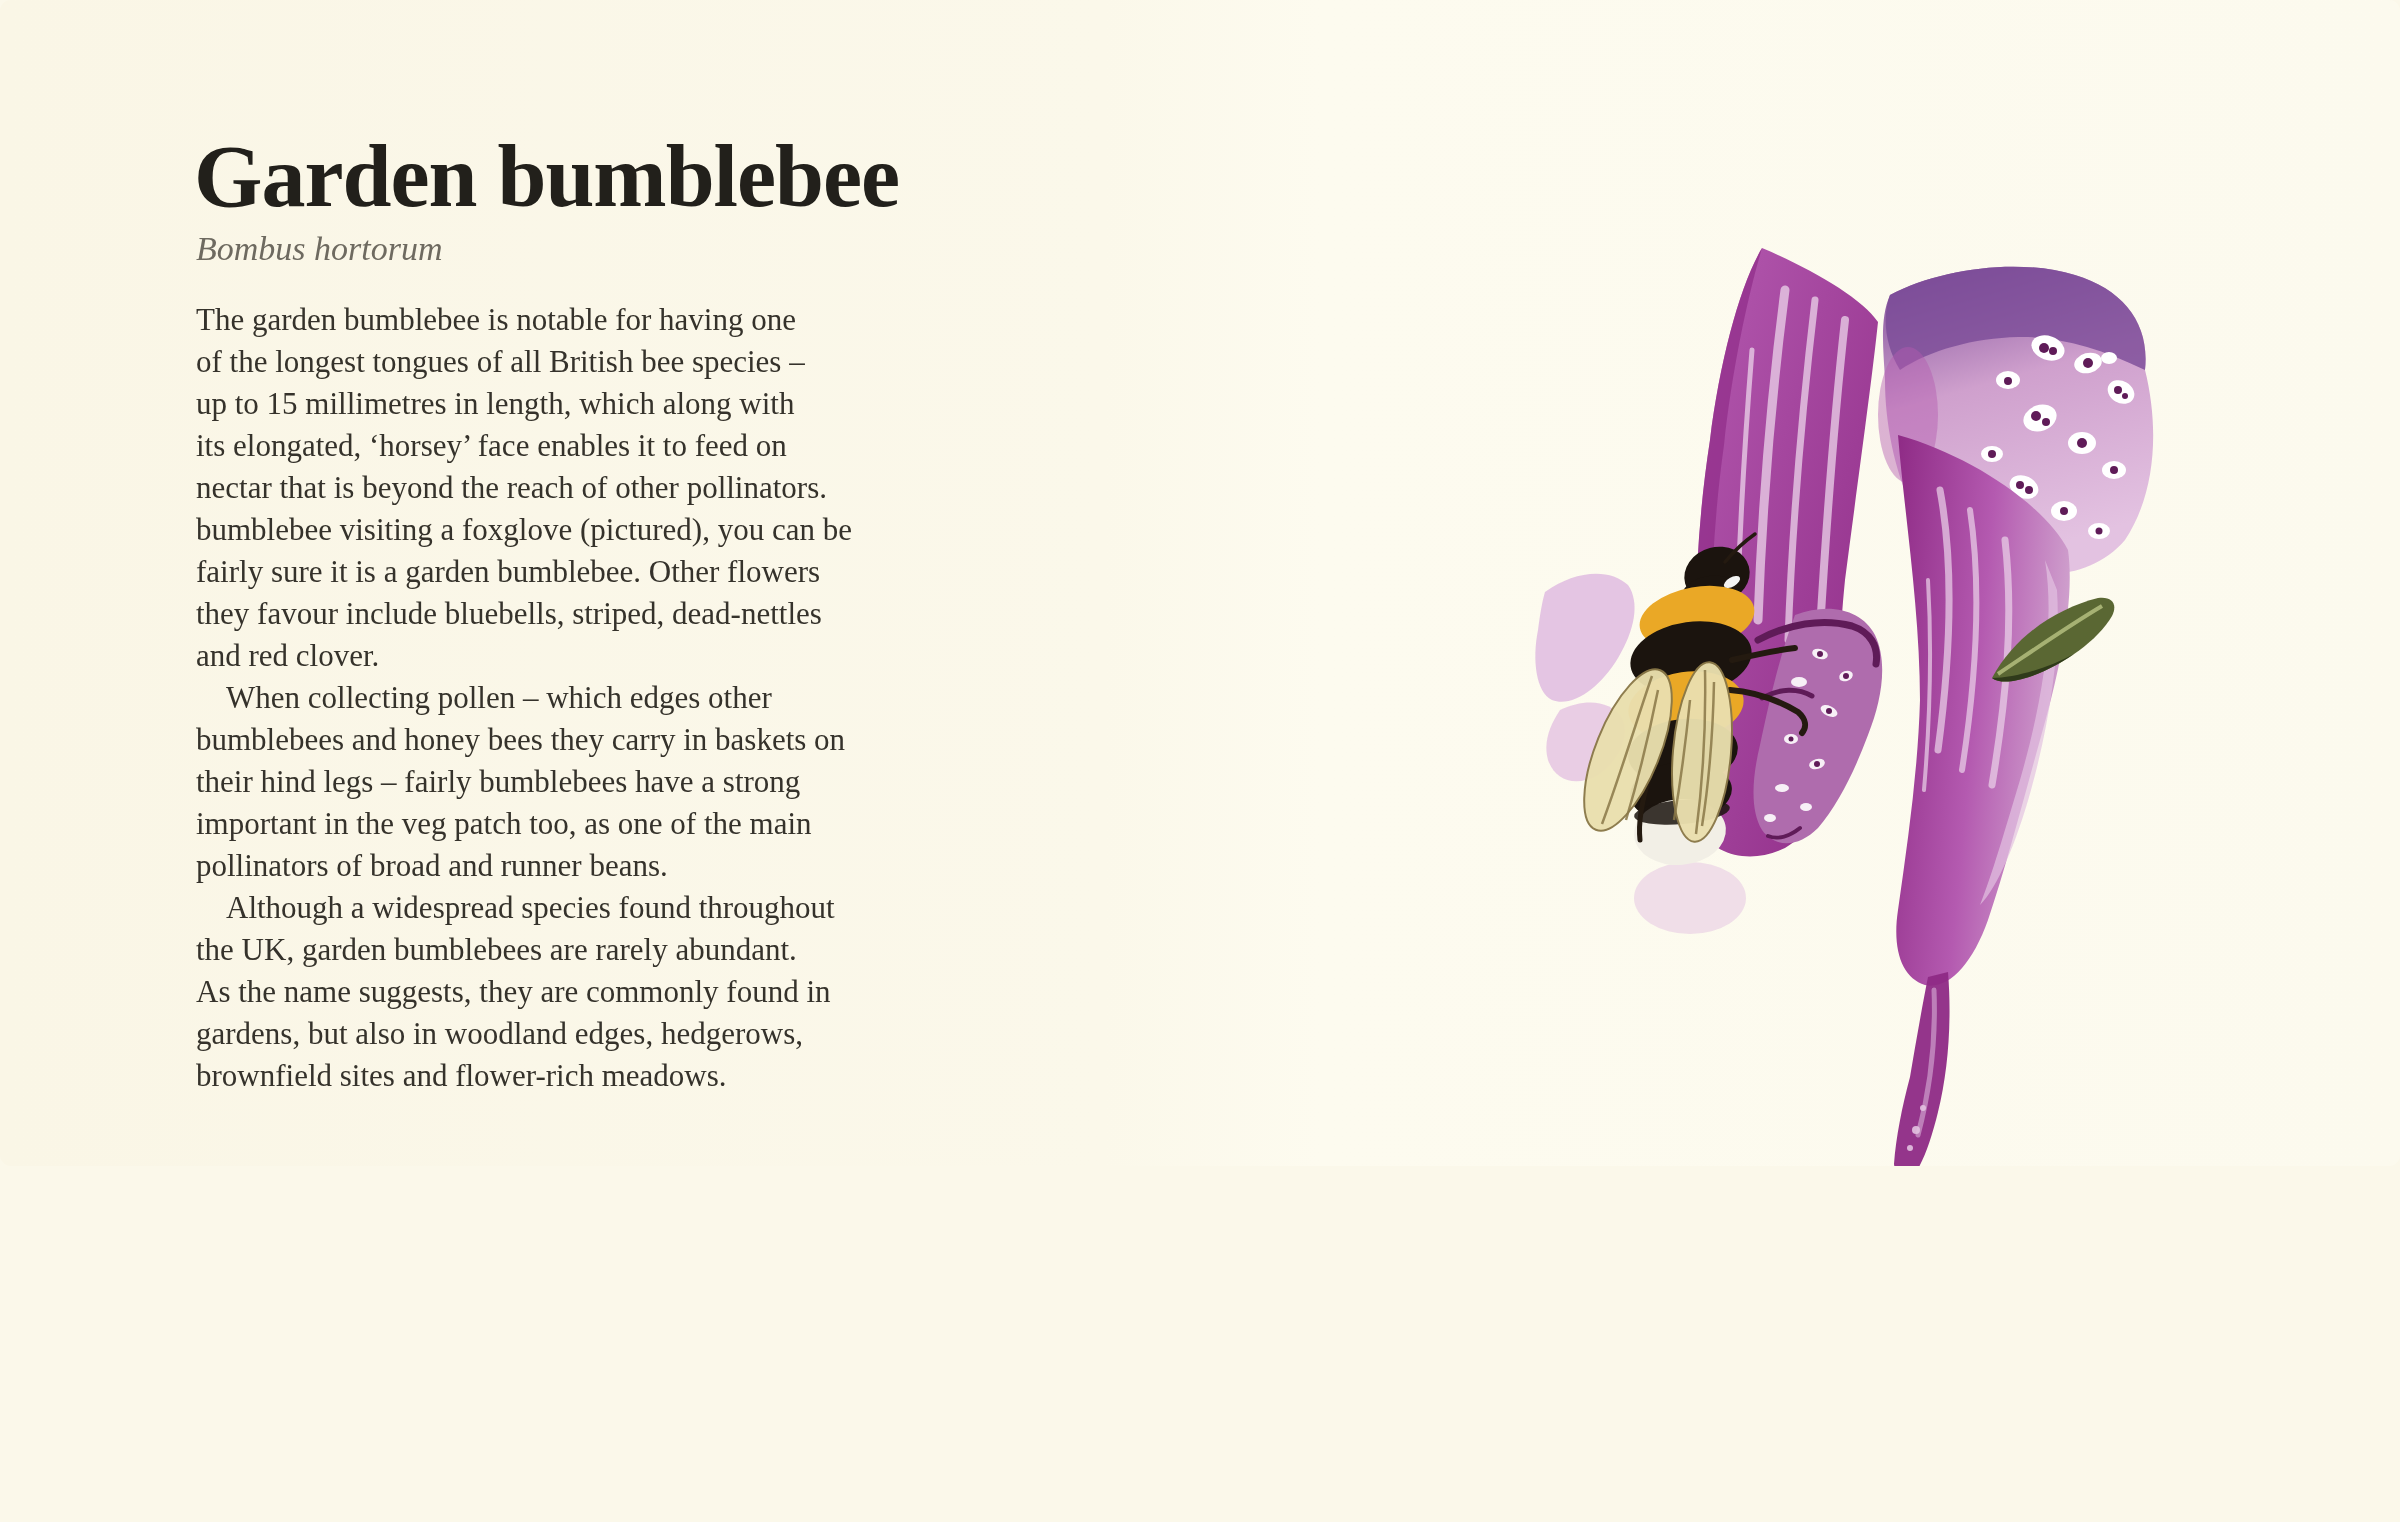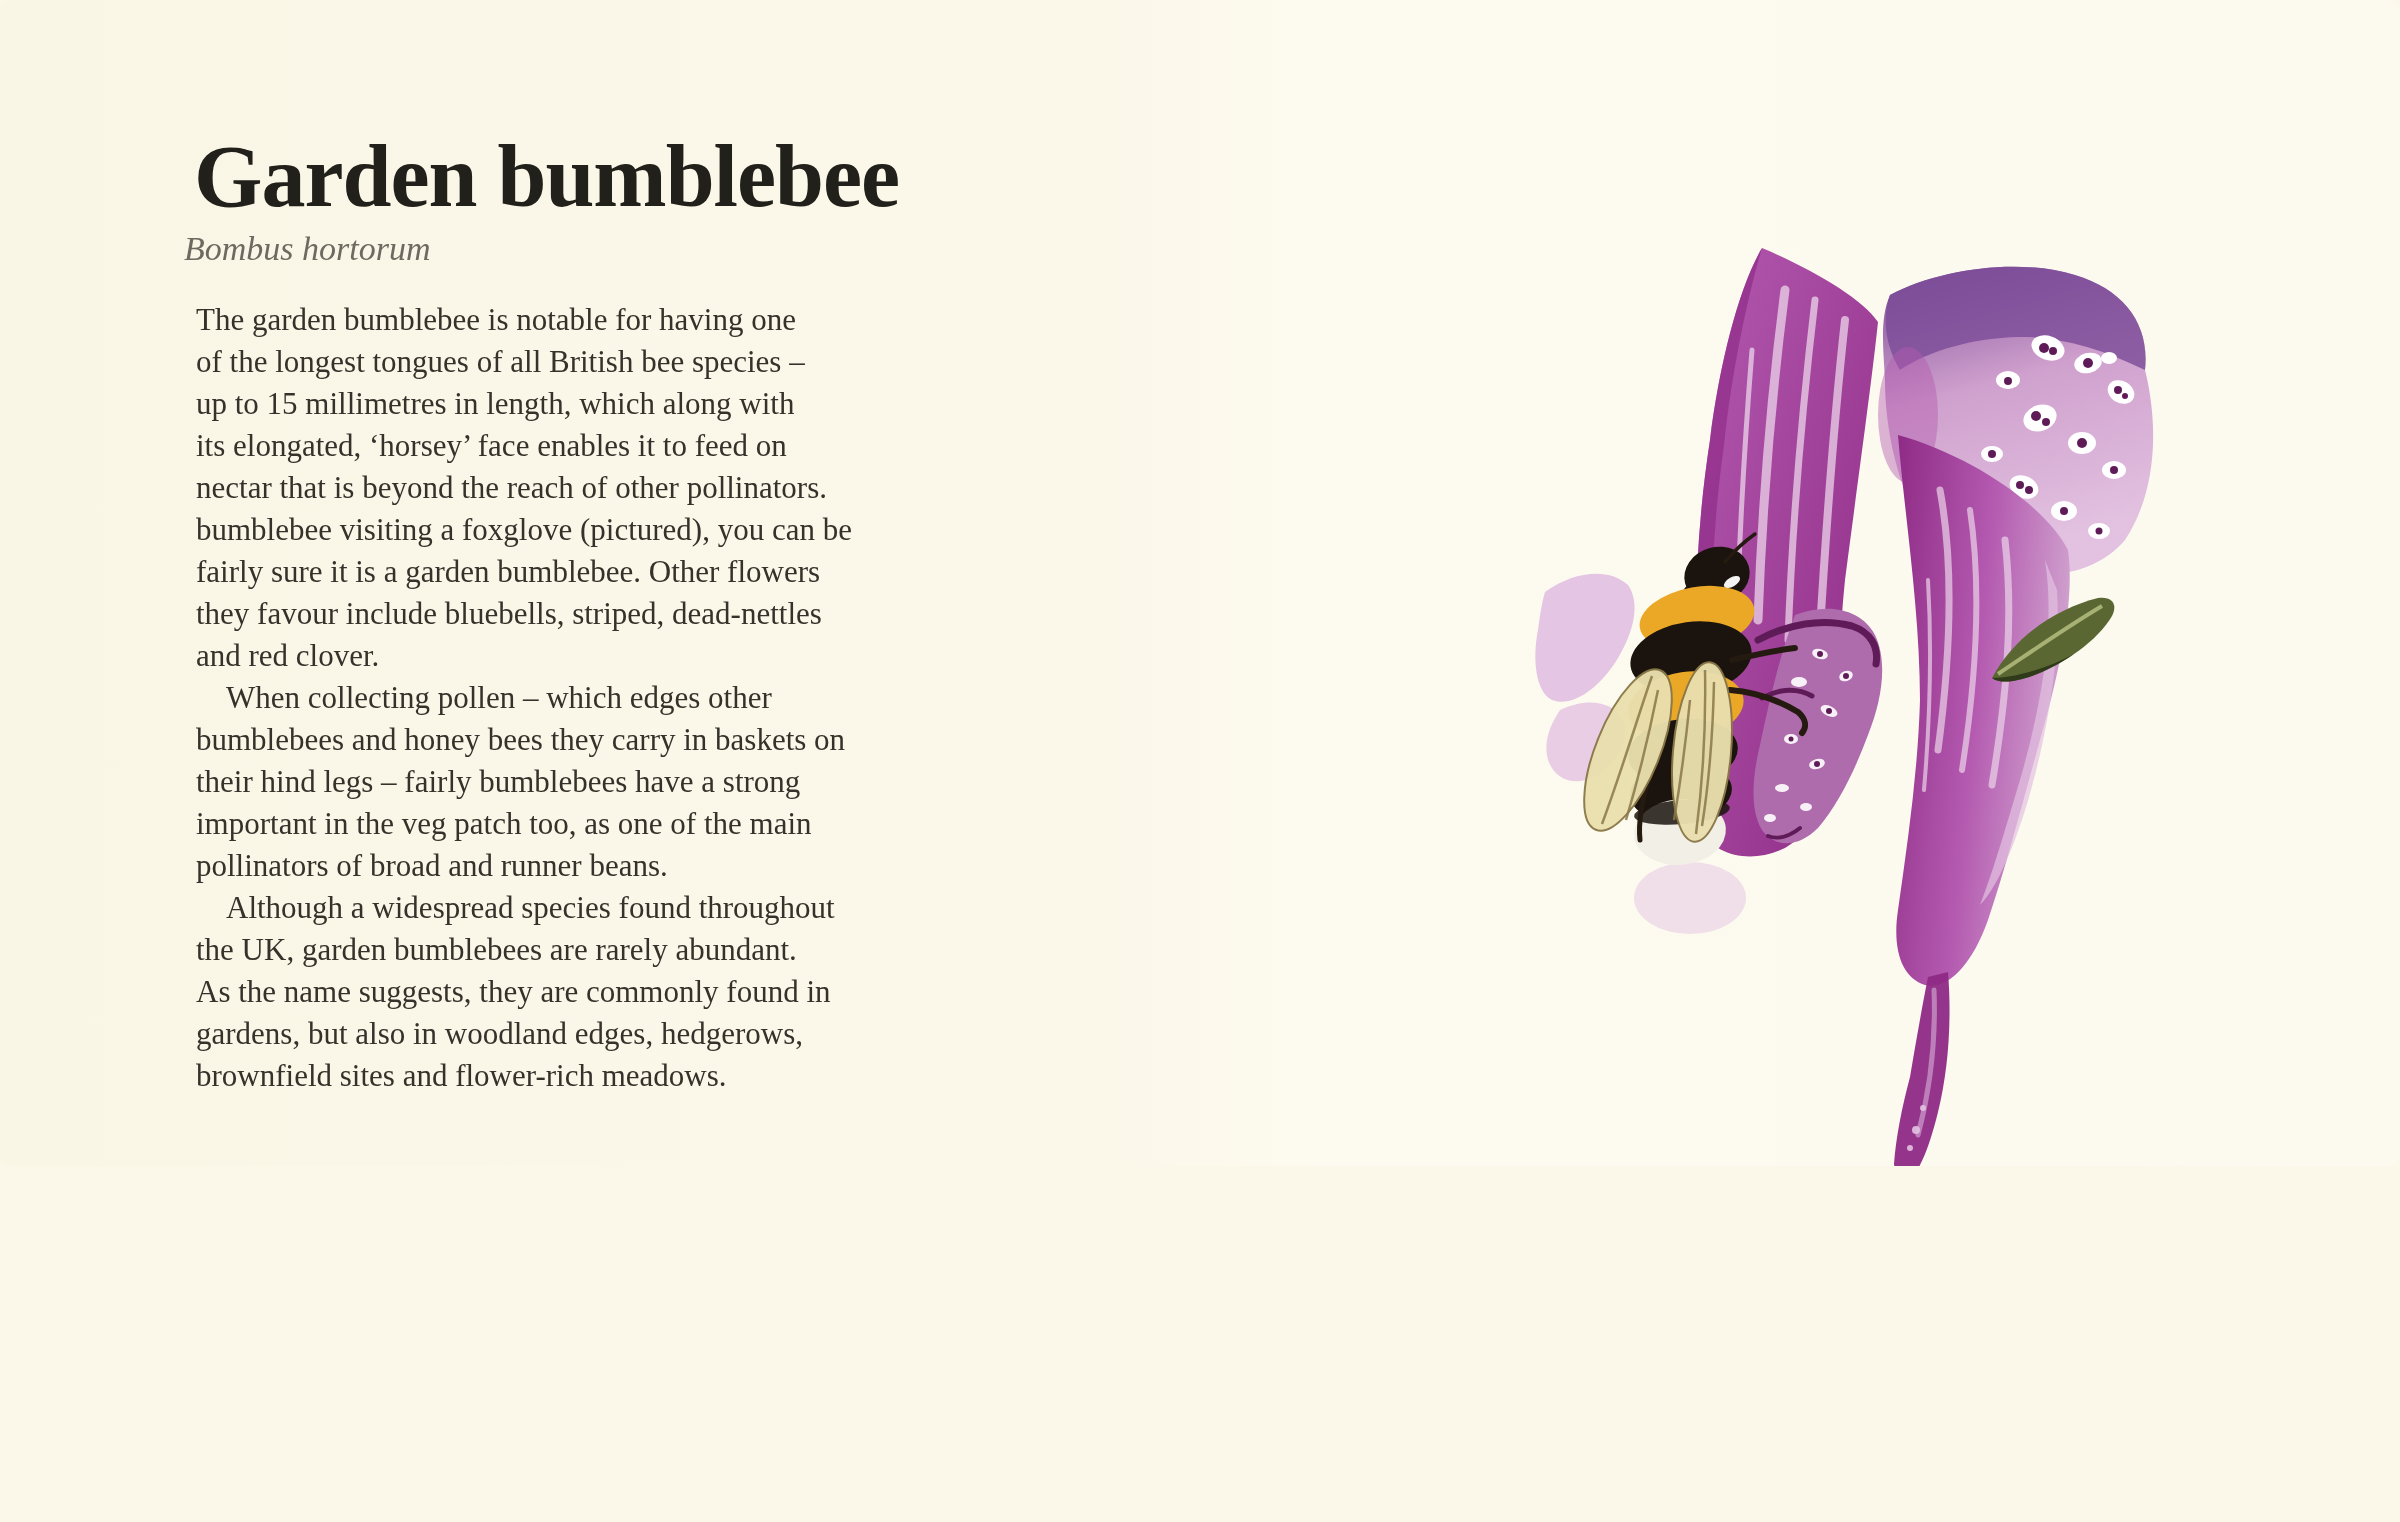--- a/index.html
+++ b/index.html
@@ -10,21 +10,21 @@
     --bee-yellow:#eaa826; --bee-black:#1b140e; --bee-white:#f2efe6;
     --wing-cream:#eadfae; --wing-vein:#8a7848; --leaf-green:#5a6733; --leaf-dark:#2f3a1a;
   }
   *{margin:0;padding:0;box-sizing:border-box}
   html,body{width:2400px;height:1522px;background:var(--page-bg);}
   .spread{position:relative;width:2400px;height:1166px;overflow:hidden;
           background:linear-gradient(90deg,#faf6e6 0%,#fbf8ea 46%,#fdfbef 55%,#fcfaee 100%);
           font-family:"Liberation Serif","DejaVu Serif",serif;color:var(--body-ink);border-radius:11px;}
   .title{position:absolute;left:194px;top:133px;font-size:88px;line-height:1;
          letter-spacing:-1px;color:var(--ink);white-space:nowrap;}
-  .subtitle{position:absolute;left:184px;top:230px;font-size:34px;font-style:italic;
+  .subtitle{position:absolute;left:196px;top:230px;font-size:34px;font-style:italic;
             color:var(--subtitle-gray);white-space:nowrap;}
   .body-text{position:absolute;left:196px;top:299px;width:780px;font-size:31px;
              line-height:42px;color:var(--body-ink);}
   .para{margin:0}
   .bline{display:block;white-space:nowrap;}
   .para.indent .bline:first-child{text-indent:30px;}
   .spotted{position:absolute;left:196px;top:1252px;font-size:27px;font-weight:bold;
            letter-spacing:2.5px;color:var(--ink);white-space:nowrap;}
   .field-row{position:absolute;left:196px;width:776px;height:34px;}
   .field-row.at{top:1311px;}

